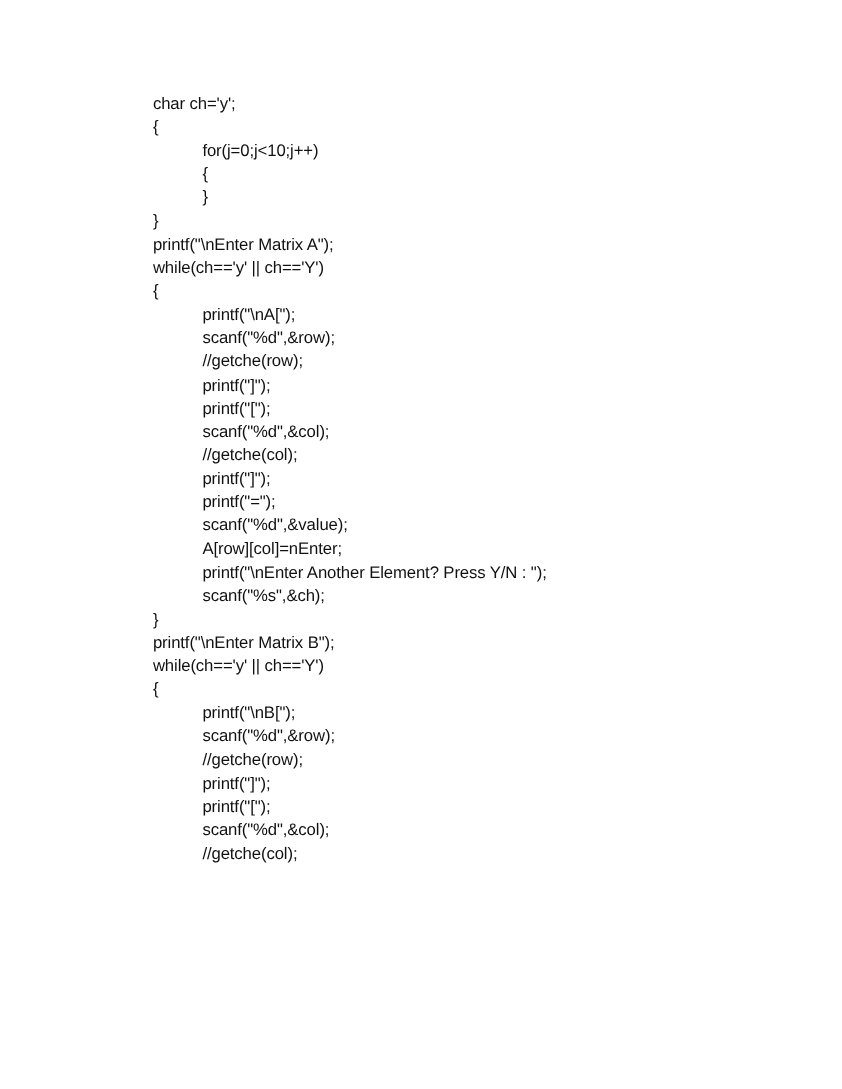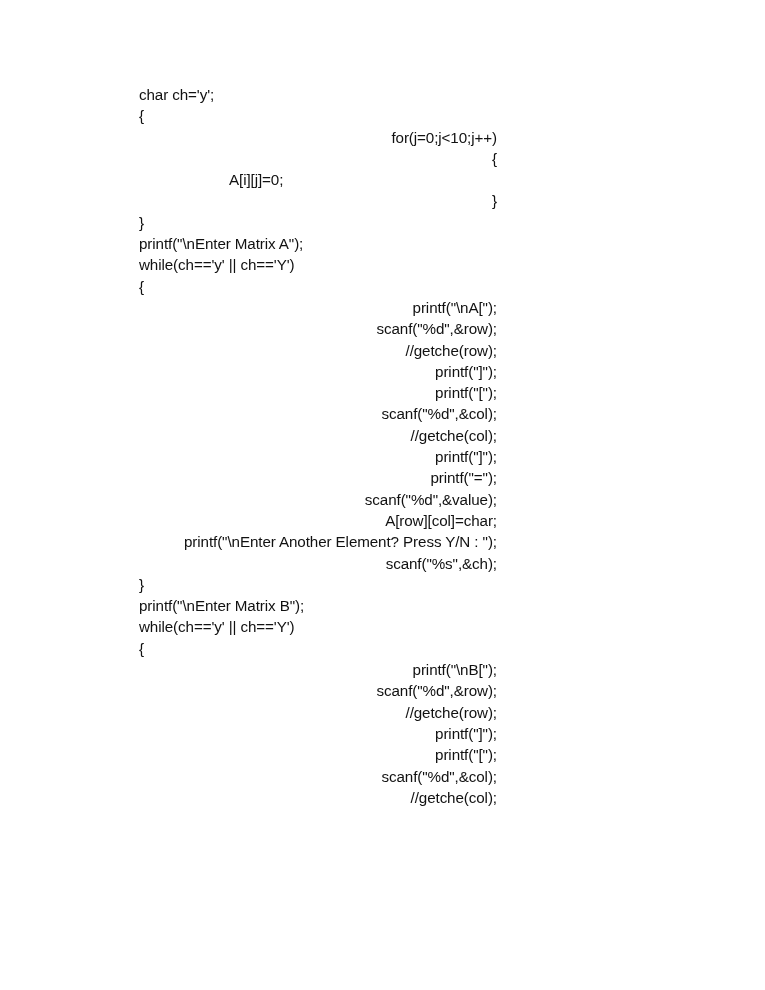--- a/index.html
+++ b/index.html
@@ -32,49 +32,48 @@
       list-style: none;
     }
     .line {
       height: 21.3px;
       line-height: 21.3px;
       font-size: 15.2px;
       white-space: pre;
       letter-spacing: -0.1px;
     }
     .indent-0 { padding-left: 0; }
-    .indent-1 { padding-left: 45px; text-align: right; }
+    .indent-1 { padding-left: 45px; }
     .indent-2 { padding-left: 90px; }
   </style>
 </head>
 <body>
 
 <div class="page">
   <ul class="code" id="code-list">
       <li class="line indent-0">char ch='y';</li>
       <li class="line indent-0">{</li>
       <li class="line indent-1">for(j=0;j&lt;10;j++)</li>
       <li class="line indent-1">{</li>
-      <li class="line indent-2">A[i][j]=0;</li>
       <li class="line indent-1">}</li>
       <li class="line indent-0">}</li>
       <li class="line indent-0">printf("\nEnter Matrix A");</li>
       <li class="line indent-0">while(ch=='y' || ch=='Y')</li>
       <li class="line indent-0">{</li>
       <li class="line indent-1">printf("\nA[");</li>
       <li class="line indent-1">scanf("%d",&amp;row);</li>
       <li class="line indent-1">//getche(row);</li>
       <li class="line indent-1">printf("]");</li>
       <li class="line indent-1">printf("[");</li>
       <li class="line indent-1">scanf("%d",&amp;col);</li>
       <li class="line indent-1">//getche(col);</li>
       <li class="line indent-1">printf("]");</li>
       <li class="line indent-1">printf("=");</li>
       <li class="line indent-1">scanf("%d",&amp;value);</li>
-      <li class="line indent-1">A[row][col]=char;</li>
+      <li class="line indent-1">A[row][col]=nEnter;</li>
       <li class="line indent-1">printf("\nEnter Another Element? Press Y/N : ");</li>
       <li class="line indent-1">scanf("%s",&amp;ch);</li>
       <li class="line indent-0">}</li>
       <li class="line indent-0">printf("\nEnter Matrix B");</li>
       <li class="line indent-0">while(ch=='y' || ch=='Y')</li>
       <li class="line indent-0">{</li>
       <li class="line indent-1">printf("\nB[");</li>
       <li class="line indent-1">scanf("%d",&amp;row);</li>
       <li class="line indent-1">//getche(row);</li>
       <li class="line indent-1">printf("]");</li>

